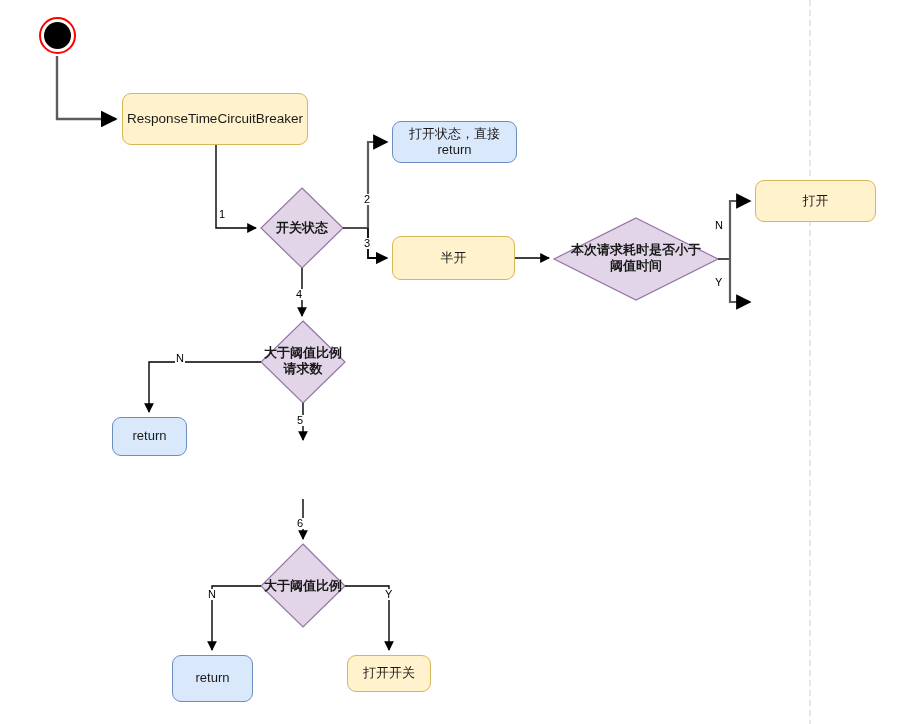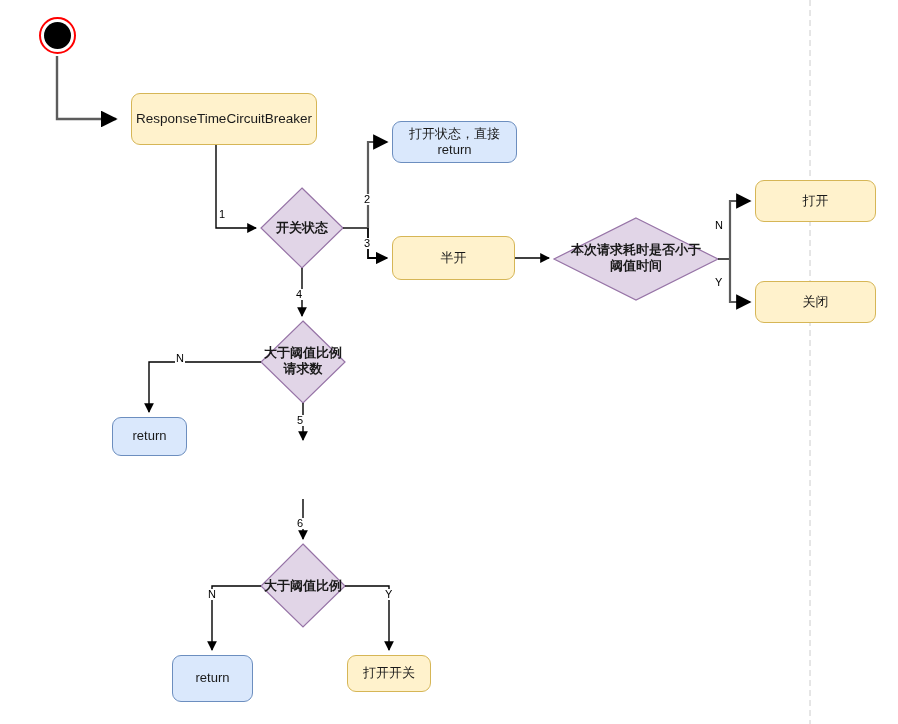--- a/index.html
+++ b/index.html
@@ -117,39 +117,36 @@
     <path d="M 303 499 L 303 539" fill="none" stroke="#000000" stroke-width="1.4" marker-end="url(#arrow)"></path>
 
     <path d="M 261 586 L 212 586 L 212 650" fill="none" stroke="#000000" stroke-width="1.4" marker-end="url(#arrow)"></path>
 
     <path d="M 345 586 L 389 586 L 389 650" fill="none" stroke="#000000" stroke-width="1.4" marker-end="url(#arrow)"></path>
   </svg>
 
   <div class="start-node start-ring" style="left:39px;top:17px;width:37px;height:37px;"></div>
   <div class="start-node start-dot" style="left:44px;top:22px;width:27px;height:27px;"></div>
 
-  <div class="node rect" style="left:122px;top:93px;width:186px;height:52px;font-size:13.5px;margin-left:9px;">
+  <div class="node rect" style="left:122px;top:93px;width:186px;height:52px;font-size:13.5px;">
     <span>ResponseTimeCircuitBreaker</span>
   </div>
 
   <div class="node rect blue" style="left:392px;top:121px;width:125px;height:42px;">
     <span>打开状态，直接return</span>
   </div>
 
   <div class="node rect" style="left:392px;top:236px;width:123px;height:44px;">
     <span>半开</span>
   </div>
 
   <div class="node rect" style="left:755px;top:180px;width:121px;height:42px;">
     <span>打开</span>
   </div>
 
-  <div class="node rect" style="left:755px;top:281px;width:121px;height:42px;">
-    <span>关闭</span>
-  </div>
 
   <div class="node rect blue" style="left:112px;top:417px;width:75px;height:39px;">
     <span>return</span>
   </div>
 
 
   <div class="node rect blue" style="left:172px;top:655px;width:81px;height:47px;">
     <span>return</span>
   </div>
 

